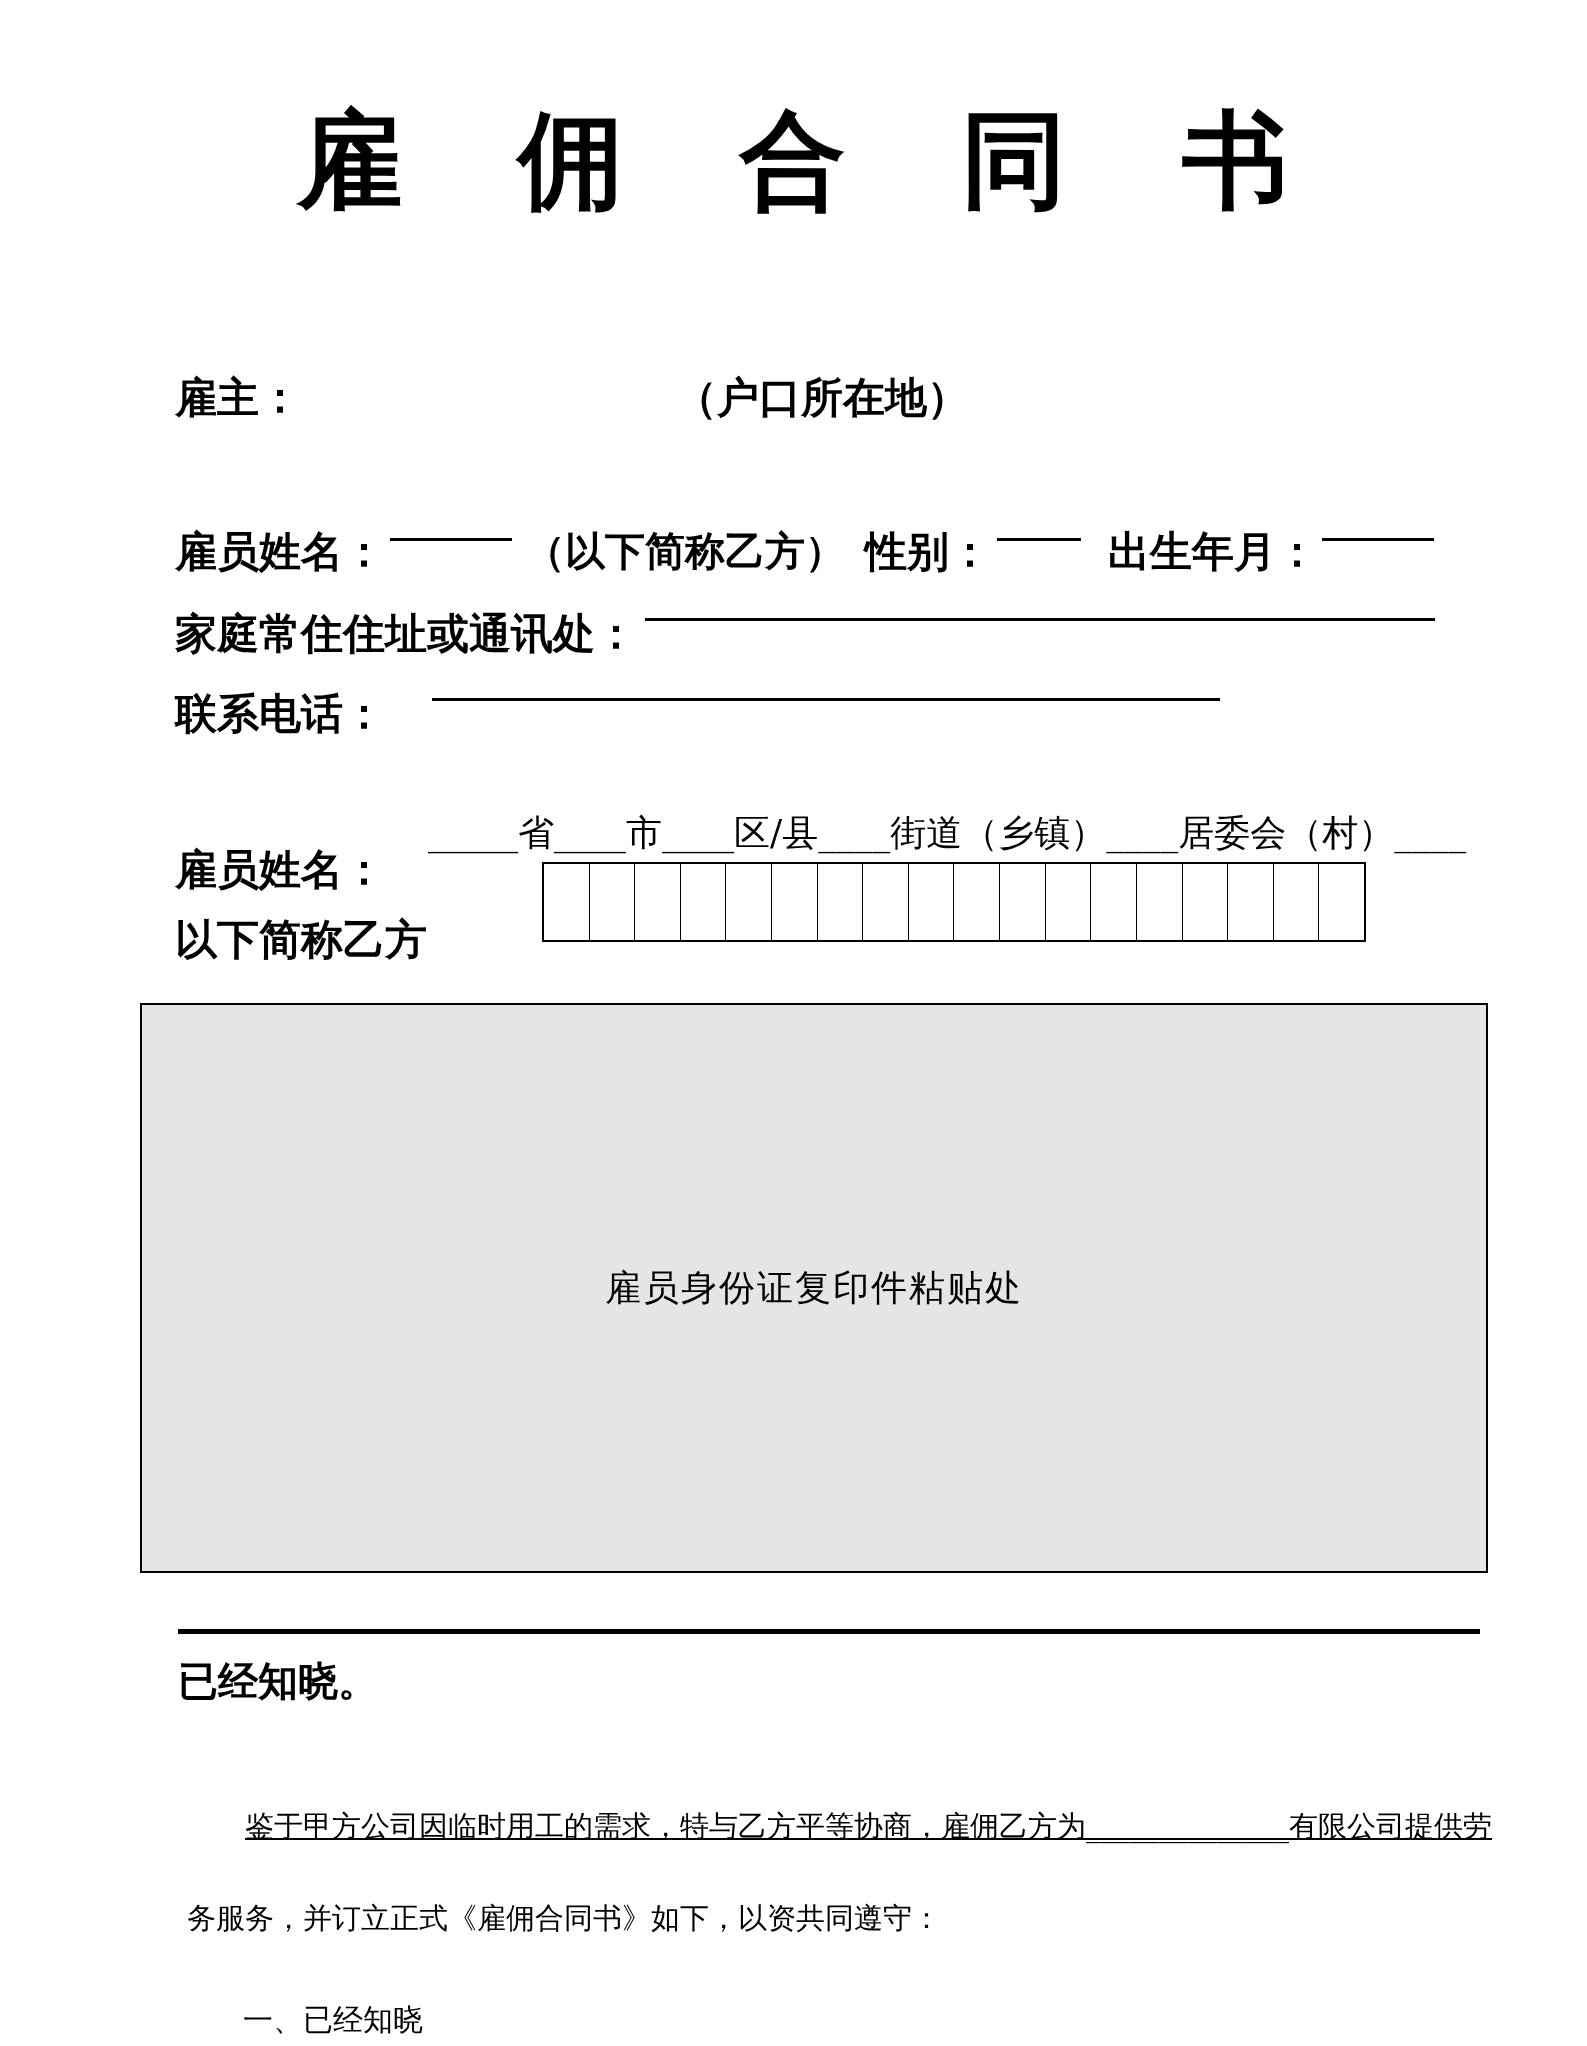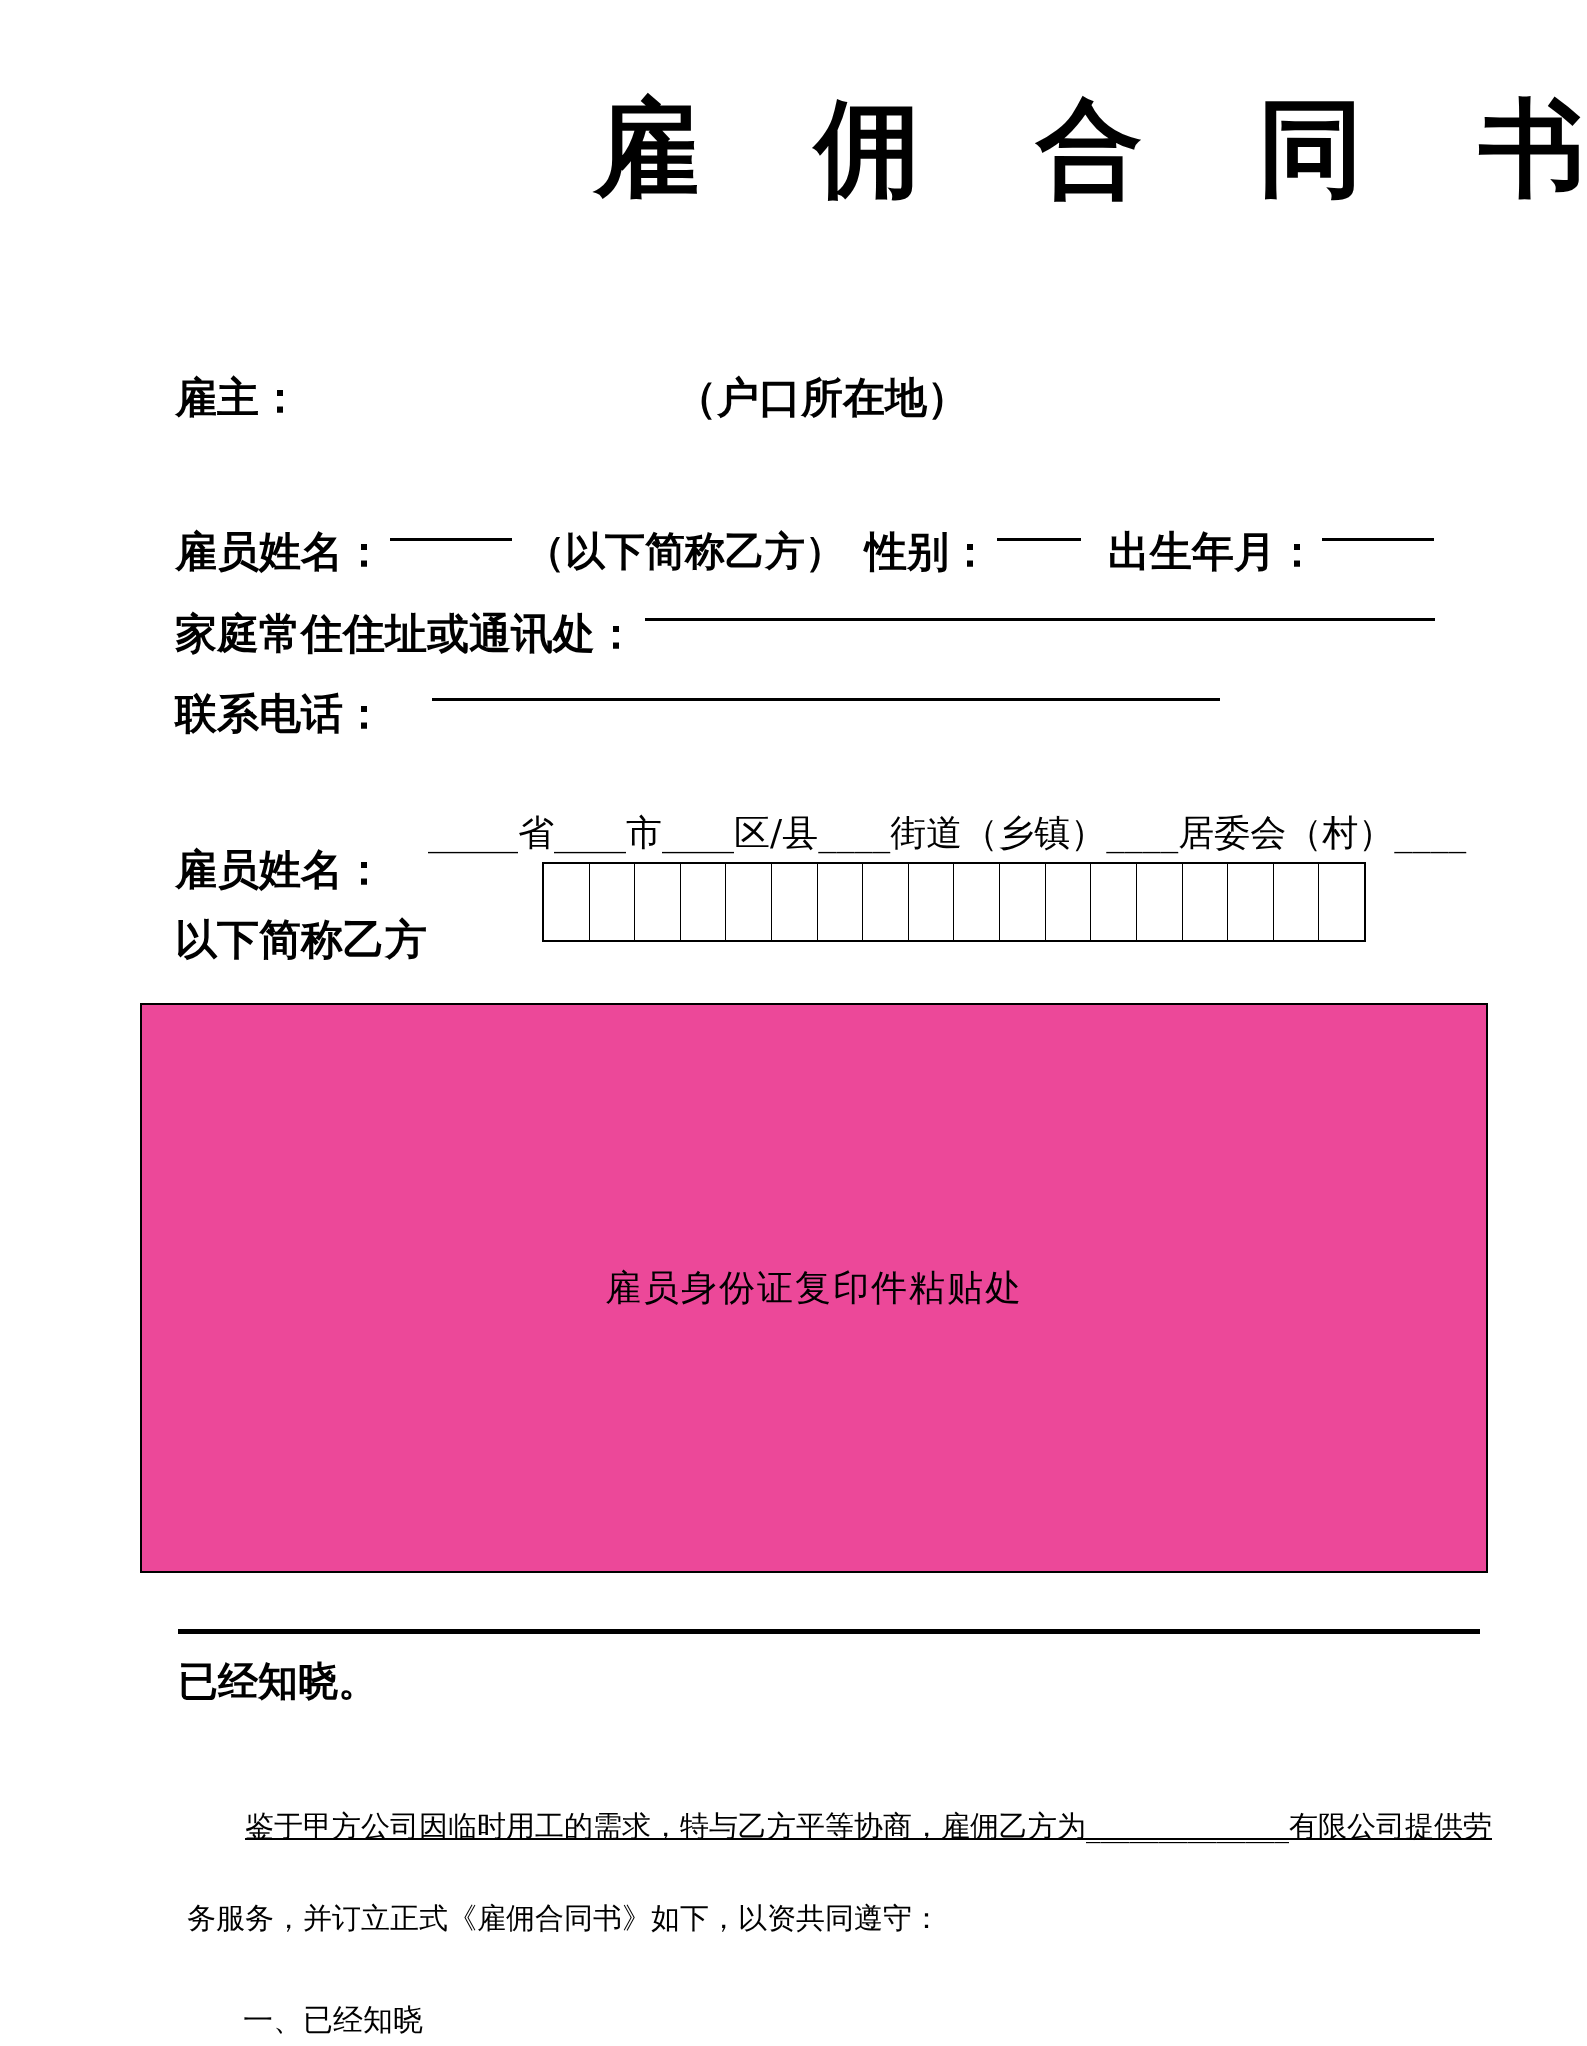--- a/index.html
+++ b/index.html
@@ -3,32 +3,32 @@
 <meta charset="utf-8">
 <style>
   html,body{margin:0;padding:0;background:#888;}
   .page{
     position:relative;width:1587px;height:2046px;background:#ffffff;
     font-family:"DejaVu Serif","Liberation Serif",serif;color:#000;
     margin:0 auto;overflow:hidden;
   }
   .abs{position:absolute;white-space:nowrap;}
   .title{
-    position:absolute;top:78px;left:0;width:100%;text-align:right;
+    position:absolute;top:90px;left:0;width:100%;text-align:center;
     font-size:106px;font-weight:bold;word-spacing:0.70em;letter-spacing:0.02em;
   }
   .lbl{font-size:42px;font-weight:bold;line-height:1.1;margin-top:39px;}
   .plain{font-size:36px;font-weight:normal;line-height:1.15;}
   .blank{position:absolute;border-bottom:3px solid #000;height:46px;}
   .id-grid{position:absolute;display:flex;border:2px solid #000;box-sizing:border-box;background:#fff;}
   .id-cell{flex:1;border-right:1px solid #000;}
   .id-cell:last-child{border-right:none;}
   .paste-box{
     position:absolute;border:2px solid #000;box-sizing:border-box;
-    display:flex;align-items:center;justify-content:center;background:#ec4899;
+    display:flex;align-items:center;justify-content:center;background:#e5e5e5;
   }
   .paste-box span{font-size:36px;letter-spacing:2px;}
   .sep{position:absolute;background:#000;}
   .notice div{font-size:40px;font-weight:bold;line-height:78px;}
   .preamble div{font-size:29px;font-weight:normal;line-height:92px;}
   .preamble div.first{text-indent:58px;text-decoration:underline;}
   .section-heading{font-size:30px;font-weight:normal;}
 </style>
 </head>
 <body>

